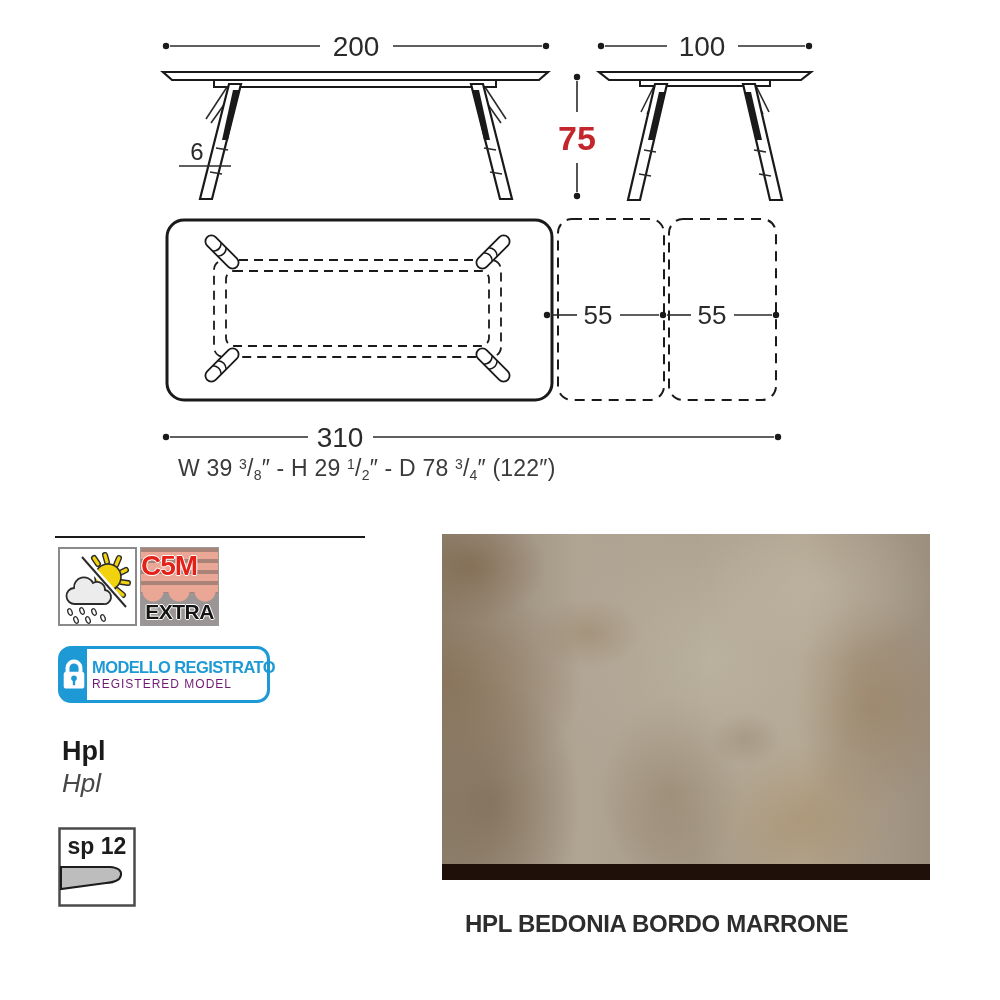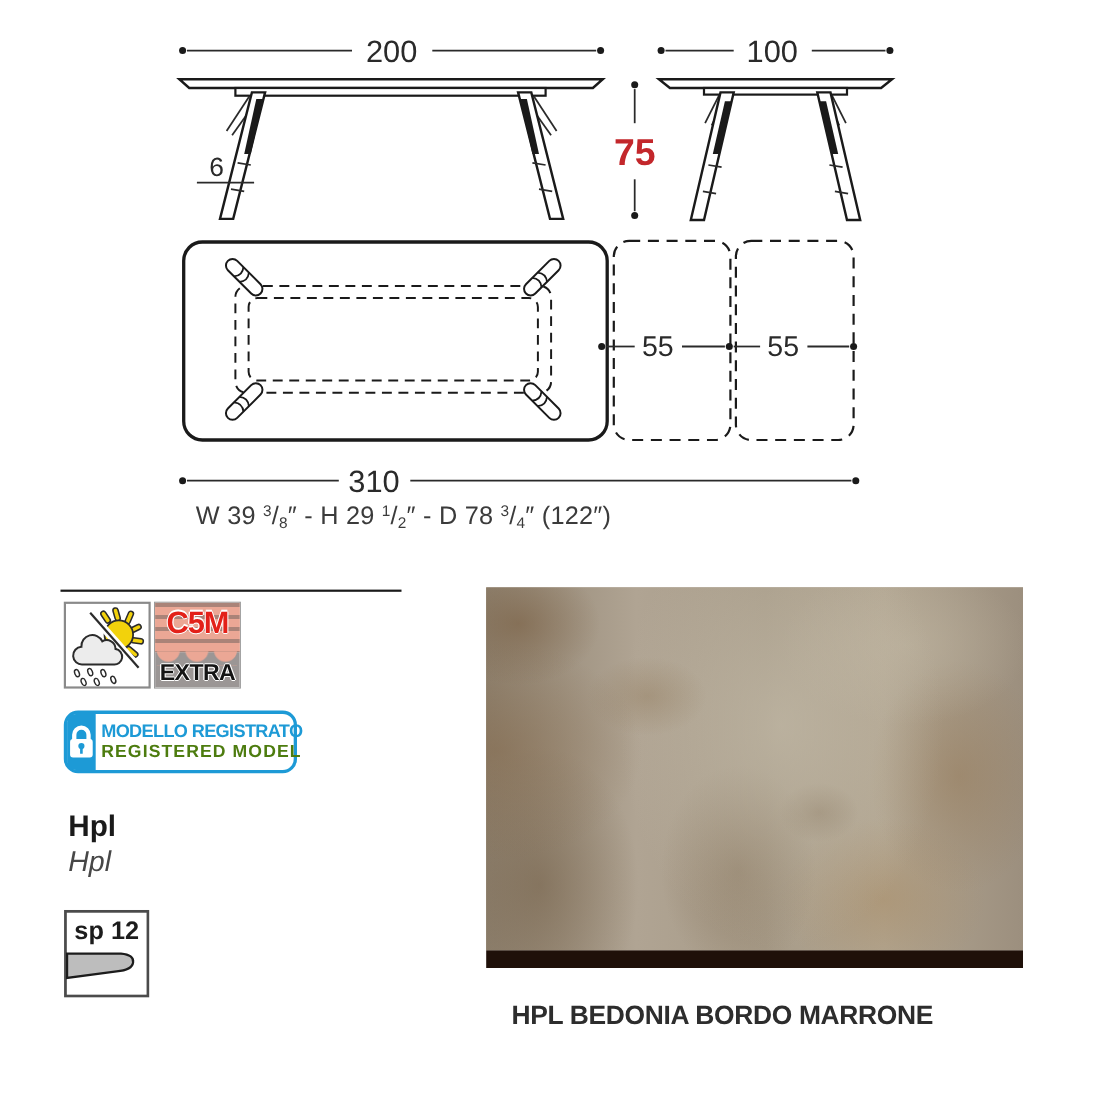--- a/index.html
+++ b/index.html
@@ -17,37 +17,37 @@
   .imperial .frac{display:inline-block;}
   .imperial sup{font-size:14px;vertical-align:7px;}
   .imperial sub{font-size:14px;vertical-align:-4px;}
   .divider{position:absolute;left:55px;top:536px;width:310px;height:2px;background:#1a1a1a;}
   .sq-icon{position:absolute;box-sizing:border-box;}
   .weather{left:58px;top:547px;width:79px;height:79px;border:2px solid #8a8a8a;background:#fff;}
   .c5m{left:140px;top:547px;width:79px;height:79px;border:1px solid #9a9a9a;overflow:hidden;}
   .c5m-top{position:absolute;left:0;right:0;top:0;height:58%;
            background-color:#eba795;
            background-image:repeating-linear-gradient(180deg,#aa8378 0 4px,#eba795 4px 11px);}
-  .c5m-code{position:absolute;left:0;right:0;top:2px;text-align:center;
+  .c5m-code{position:absolute;left:0;right:0;top:2px;text-align:left;
             font-size:28px;font-weight:bold;color:#e32119;letter-spacing:-1px;
             text-shadow:-1px 0 #fff,1px 0 #fff,0 -1px #fff,0 1px #fff;}
   .c5m-bottom{position:absolute;left:0;right:0;top:58%;bottom:0;background:#9b9695;}
   .c5m-scallops{position:absolute;left:0;right:0;top:-1px;height:13px;
                 background-image:radial-gradient(circle 12px at 12px -1px,#eba795 10px,rgba(0,0,0,0) 11px);
                 background-size:26px 13px;background-repeat:repeat-x;}
   .c5m-grade{position:absolute;left:0;right:0;bottom:1px;text-align:center;
              font-size:21px;font-weight:bold;color:#141414;letter-spacing:-0.5px;
              text-shadow:-1px 0 #fff,1px 0 #fff,0 -1px #fff,0 1px #fff;margin-top:42px;}
   .badge{position:absolute;left:58px;top:646px;width:212px;height:57px;box-sizing:border-box;
          border:3px solid #1d9ad6;border-radius:13px;background:#fff;display:flex;}
   .badge-lock{width:46px;background:#1d9ad6;border-radius:8px 0 0 8px;
               display:flex;align-items:center;justify-content:center;}
   .badge-text{flex:1;display:flex;flex-direction:column;justify-content:center;padding-left:5px;}
   .badge-line1{font-size:16.5px;font-weight:800;color:#1d9ad6;letter-spacing:-0.6px;white-space:nowrap;}
-  .badge-line2{font-size:16px;font-weight:700;color:#4d7c0f;letter-spacing:1px;white-space:nowrap;}
+  .badge-line2{font-size:12px;font-weight:400;color:#701a75;letter-spacing:1px;white-space:nowrap;}
   .hpl-bold{position:absolute;left:62px;top:736px;font-size:27px;font-weight:bold;color:#1a1a1a;}
   .hpl-italic{position:absolute;left:62px;top:768px;font-size:26px;font-style:italic;color:#474747;}
   .spec-icon{position:absolute;width:56px;height:80px;}
   .sp12{left:58px;top:827px;}
   .r50{left:145px;top:827px;}
   .sample{position:absolute;left:442px;top:534px;width:488px;height:346px;}
   .sample-texture{position:absolute;left:0;top:0;right:0;height:330px;
     background-color:#a39683;
     background-image:
       radial-gradient(ellipse 120px 90px at 6% 10%,rgba(120,92,62,0.55),rgba(0,0,0,0) 62%),

